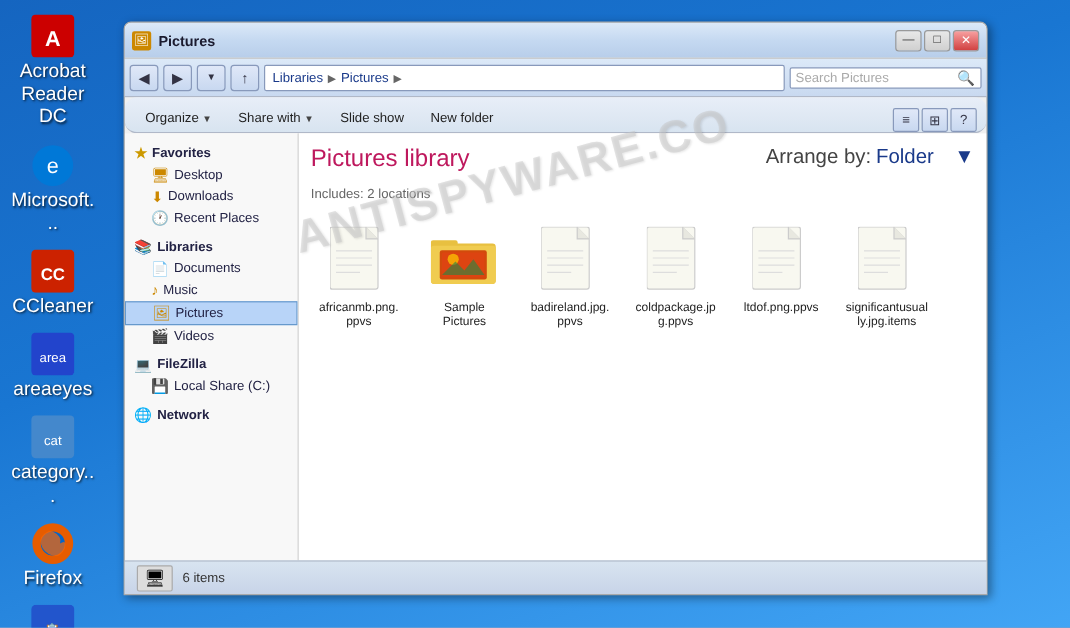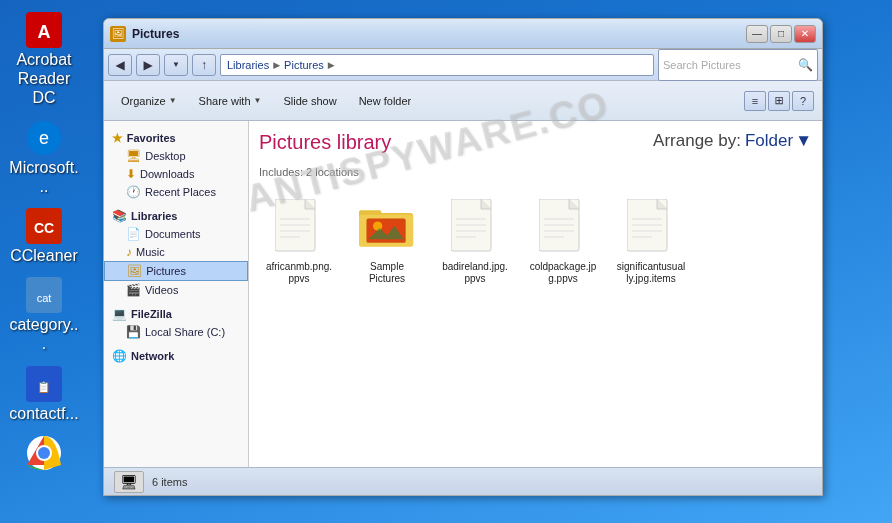--- a/index.html
+++ b/index.html
@@ -143,46 +143,47 @@
       border: 1px solid #8899bb;
       border-radius: 2px;
       display: flex;
       align-items: center;
       padding: 0 6px;
       gap: 4px;
       font-size: 11px;
       color: #334;
     }
     .search-box {
-      height: 32px;
+      height: 18px;
       width: 160px;
       background: white;
       border: 1px solid #8899bb;
       border-radius: 2px;
       display: flex;
       align-items: center;
       padding: 0 4px;
       font-size: 11px;
       color: #888;
     }
     .search-icon-right {
       margin-left: auto;
       color: #446;
       font-size: 12px;
     }
 
     
     .toolbar {
-      height: 40px;
+      height: 30px;
       background: linear-gradient(to bottom, #e8eef8, #d8e4f0);
       display: flex;
-      align-items: center;
+      align-items: flex-end;
       padding: 0 8px;
       gap: 4px;
       border-bottom: 1px solid #b0b8c8;
+      border-radius: 10px;
     }
     .toolbar-btn {
       height: 22px;
       padding: 0 8px;
       background: transparent;
       border: 1px solid transparent;
       border-radius: 3px;
       display: flex; align-items: center; gap: 3px;
       font-size: 11px;
       color: #222;
@@ -267,21 +268,21 @@
       float: right;
       display: flex;
       align-items: flex-start;
       gap: 4px;
       font-size: 17px;
       color: #444;
     }
     .arrange-dropdown {
       display: flex;
       align-items: center;
-      gap: 2px;
+      gap: 17px;
       color: #1a3a8a;
       cursor: pointer;
     }
 
     
     .file-grid {
       display: flex;
       flex-wrap: wrap;
       gap: 8px;
       padding-top: 8px;
@@ -386,25 +387,44 @@
         <svg width="36" height="36" viewBox="0 0 36 36">
           <rect width="36" height="36" rx="4" fill="#cc2200"></rect>
           <text x="18" y="25" text-anchor="middle" fill="white" font-size="14" font-weight="bold">CC</text>
         </svg>
       </div>
       <div class="icon-label">CCleaner</div>
     </div>
     <div class="desktop-icon">
       <div class="icon-img">
         <svg width="36" height="36" viewBox="0 0 36 36">
+          <rect width="36" height="36" rx="4" fill="#2244cc"></rect>
+          <text x="18" y="25" text-anchor="middle" fill="white" font-size="11">area</text>
+        </svg>
+      </div>
+      <div class="icon-label">areaeyes</div>
+    </div>
+    <div class="desktop-icon">
+      <div class="icon-img">
+        <svg width="36" height="36" viewBox="0 0 36 36">
           <rect width="36" height="36" rx="4" fill="#4488cc"></rect>
           <text x="18" y="25" text-anchor="middle" fill="white" font-size="11">cat</text>
         </svg>
       </div>
       <div class="icon-label">category...</div>
+    </div>
+    <div class="desktop-icon">
+      <div class="icon-img">
+        <svg width="36" height="36" viewBox="0 0 36 36">
+          <circle cx="18" cy="18" r="17" fill="#e65c00"></circle>
+          <circle cx="18" cy="18" r="10" fill="#0066cc"></circle>
+          <path d="M18 8 Q26 12 24 18 Q30 14 28 22 Q24 30 18 28 Q10 26 8 18 Q6 12 14 8 Q16 7 18 8Z" fill="#ff6600" opacity="0.7"></path>
+        </svg>
+      </div>
+      <div class="icon-label">Firefox</div>
     </div>
     <div class="desktop-icon">
       <div class="icon-img">
         <svg width="36" height="36" viewBox="0 0 36 36">
           <rect width="36" height="36" rx="4" fill="#2255cc"></rect>
           <text x="18" y="25" text-anchor="middle" fill="white" font-size="11">📋</text>
         </svg>
       </div>
       <div class="icon-label">contactf...</div>
     </div>
@@ -606,33 +626,47 @@
                 <path d="M30 0 L30 10 L40 10" fill="#e8e8e0" stroke="#ccc" stroke-width="1"></path>
                 <line x1="5" y1="20" x2="35" y2="20" stroke="#ddd" stroke-width="1"></line>
                 <line x1="5" y1="26" x2="35" y2="26" stroke="#ddd" stroke-width="1"></line>
                 <line x1="5" y1="32" x2="35" y2="32" stroke="#ddd" stroke-width="1"></line>
                 <line x1="5" y1="38" x2="25" y2="38" stroke="#ddd" stroke-width="1"></line>
               </svg>
             </div>
             <div class="file-label">coldpackage.jpg.ppvs</div>
           </div>
 
-
           <div class="file-item">
             <div class="file-icon">
               <svg class="doc-svg" viewBox="0 0 48 56">
                 <rect x="0" y="0" width="40" height="52" rx="2" fill="#f8f8f0" stroke="#ccc" stroke-width="1"></rect>
                 <path d="M30 0 L40 10 L30 10 Z" fill="#ccc"></path>
                 <path d="M30 0 L30 10 L40 10" fill="#e8e8e0" stroke="#ccc" stroke-width="1"></path>
                 <line x1="5" y1="20" x2="35" y2="20" stroke="#ddd" stroke-width="1"></line>
                 <line x1="5" y1="26" x2="35" y2="26" stroke="#ddd" stroke-width="1"></line>
                 <line x1="5" y1="32" x2="35" y2="32" stroke="#ddd" stroke-width="1"></line>
                 <line x1="5" y1="38" x2="25" y2="38" stroke="#ddd" stroke-width="1"></line>
               </svg>
             </div>
+            <div class="file-label">ltdof.png.ppvs</div>
+          </div>
+
+          <div class="file-item">
+            <div class="file-icon">
+              <svg class="doc-svg" viewBox="0 0 48 56">
+                <rect x="0" y="0" width="40" height="52" rx="2" fill="#f8f8f0" stroke="#ccc" stroke-width="1"></rect>
+                <path d="M30 0 L40 10 L30 10 Z" fill="#ccc"></path>
+                <path d="M30 0 L30 10 L40 10" fill="#e8e8e0" stroke="#ccc" stroke-width="1"></path>
+                <line x1="5" y1="20" x2="35" y2="20" stroke="#ddd" stroke-width="1"></line>
+                <line x1="5" y1="26" x2="35" y2="26" stroke="#ddd" stroke-width="1"></line>
+                <line x1="5" y1="32" x2="35" y2="32" stroke="#ddd" stroke-width="1"></line>
+                <line x1="5" y1="38" x2="25" y2="38" stroke="#ddd" stroke-width="1"></line>
+              </svg>
+            </div>
             <div class="file-label">significantusually.jpg.items</div>
           </div>
         </div>
       </div>
     </div>
 
     <div class="status-bar">
       <div class="status-computer-icon">🖥</div>
       <div class="status-text">6 items</div>
     </div>

